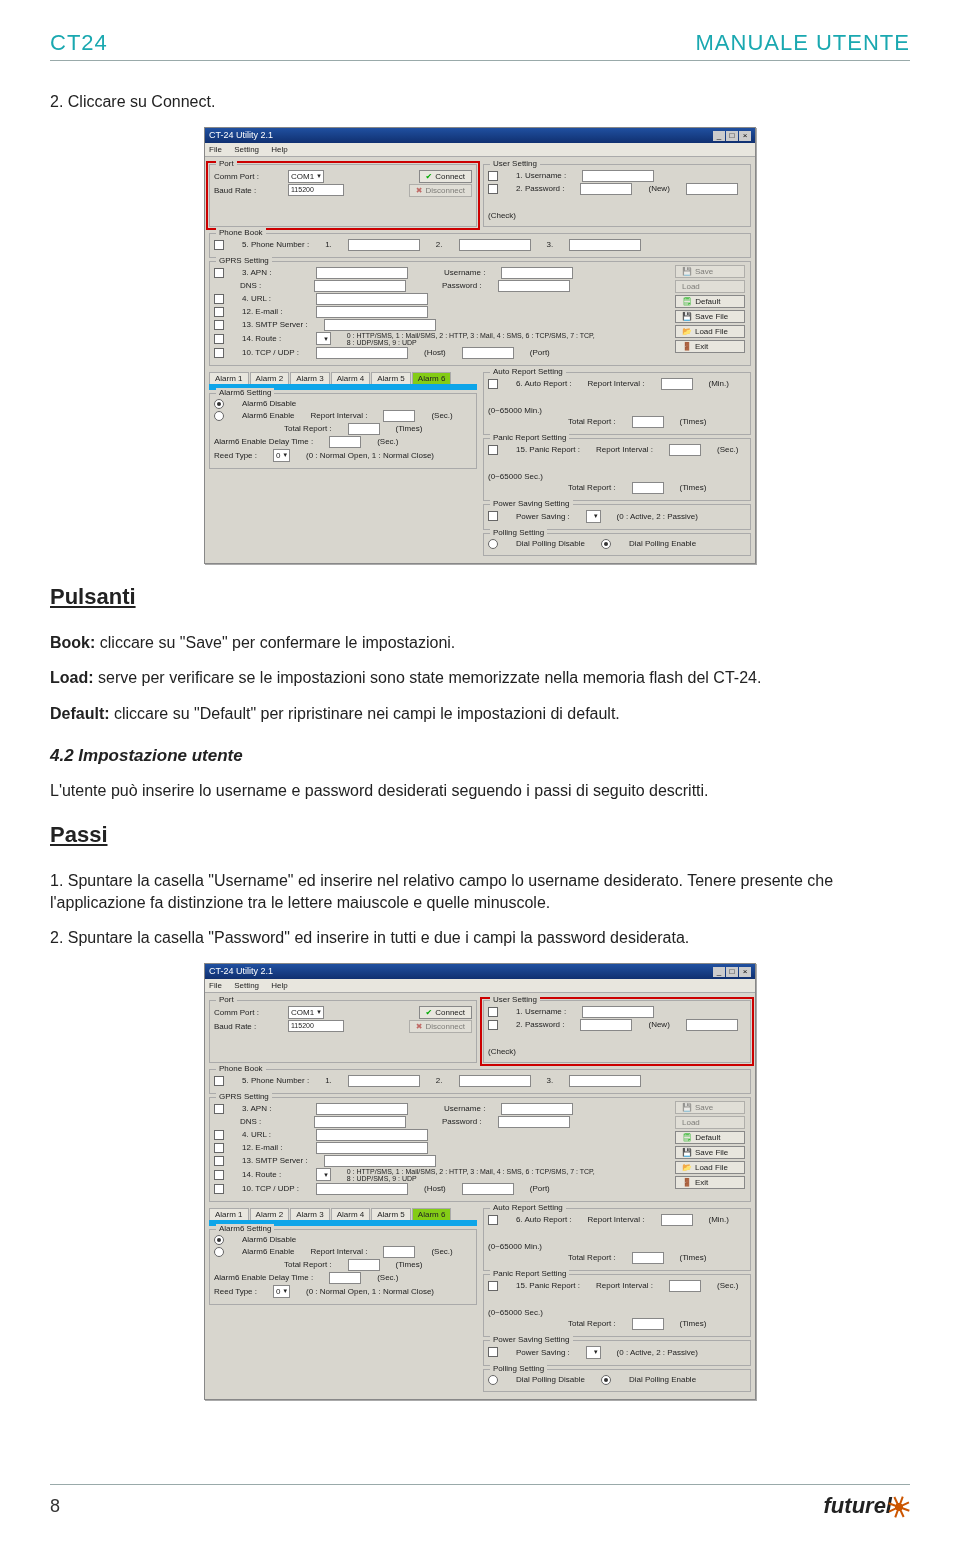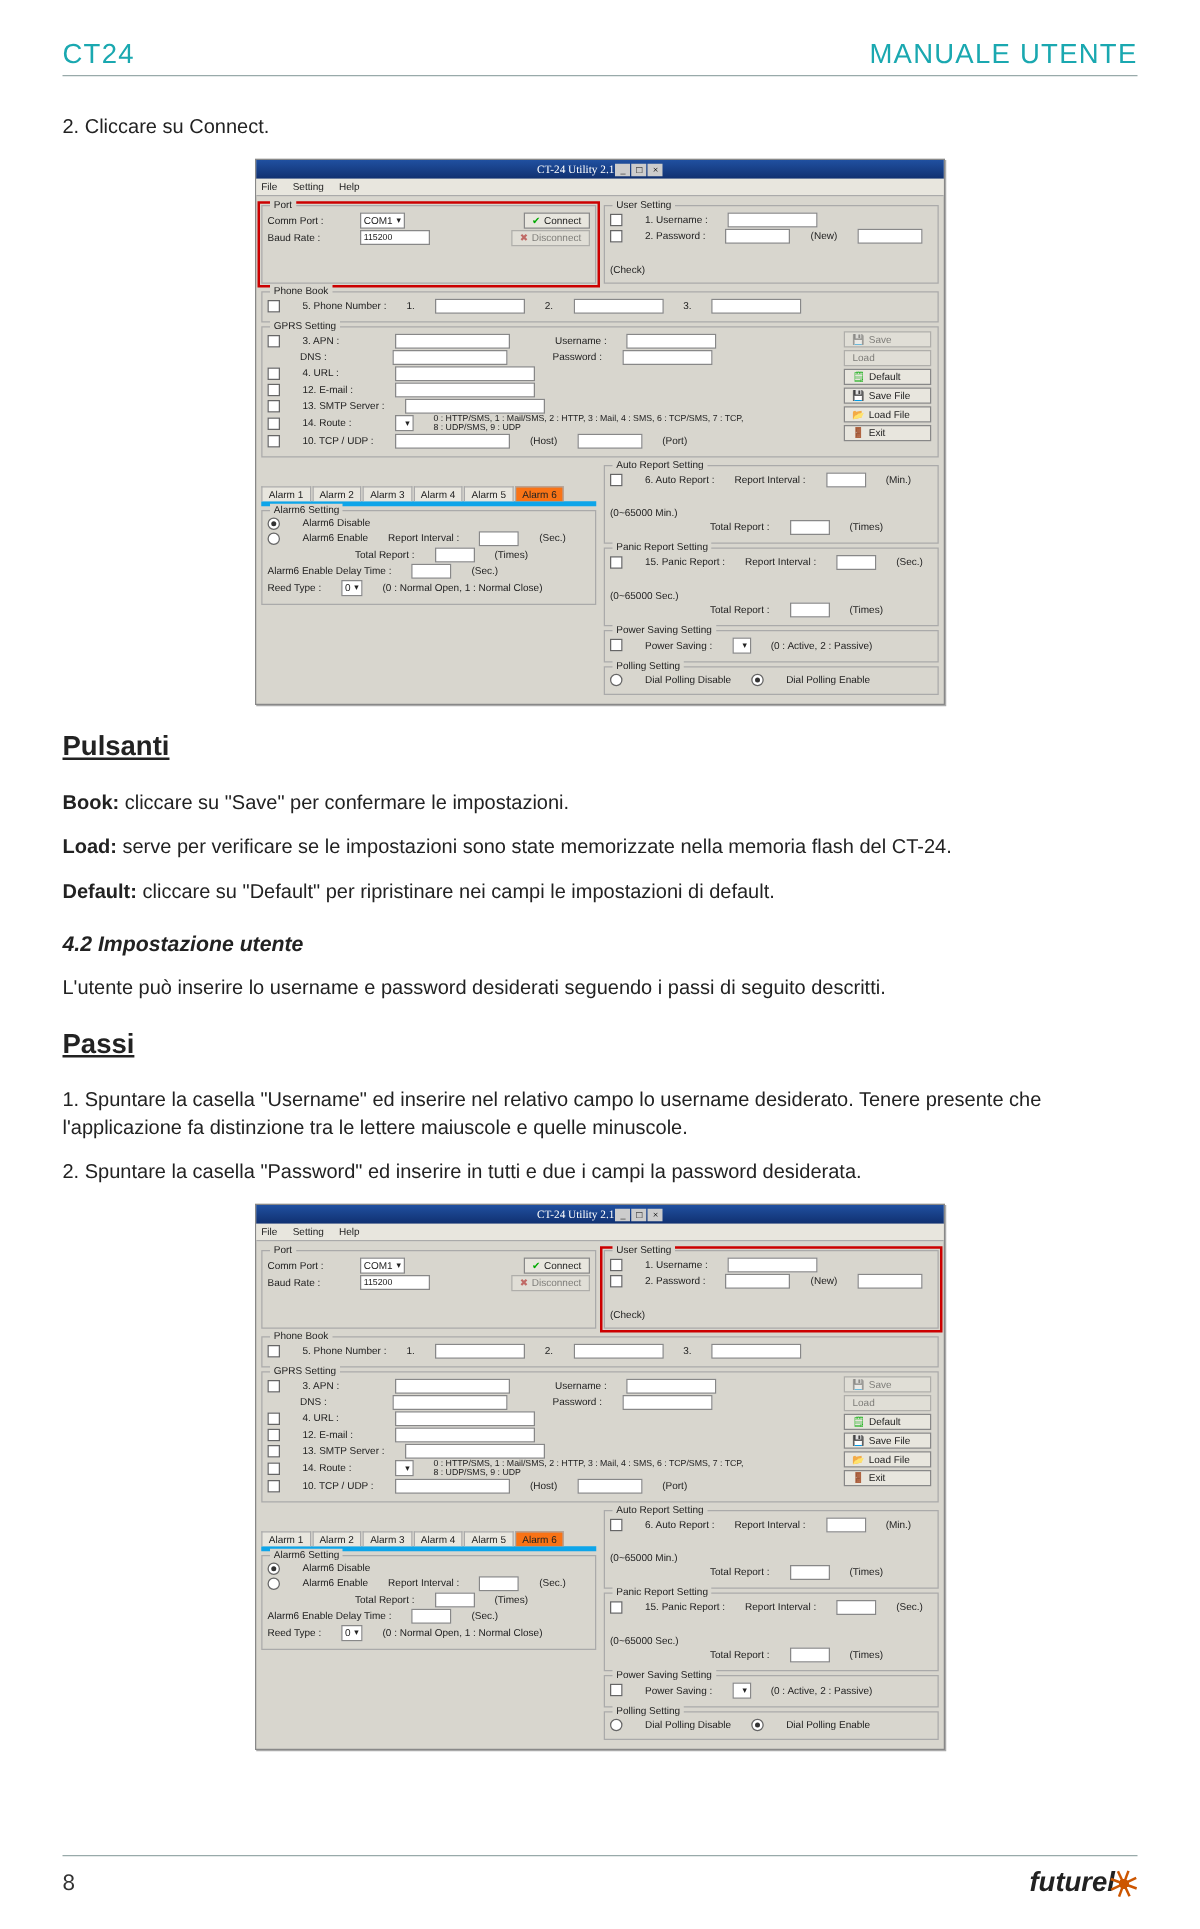--- a/index.html
+++ b/index.html
@@ -56,24 +56,23 @@
     background: #d8d6ce;
     border: 1px solid #888;
     font-size: 8px;
     color: #222;
     box-shadow: 1px 1px 0 #aaa;
   }
   .mock .titlebar {
     background: linear-gradient(#2050a0,#103070);
     color: #fff;
     display: flex;
-    justify-content: center;
+    justify-content: space-between;
     padding: 2px 4px;
     font-size: 9px;
-    font-family: Liberation Serif, serif;
   }
   .mock .titlebar .btns span {
     display:inline-block; width:12px; height:10px; background:#ccc; margin-left:1px; text-align:center; color:#000; line-height:10px; font-size:8px;
   }
   .mock .menubar {
     background:#e8e6de; border-bottom:1px solid #aaa; padding:2px 4px;
   }
   .mock .menubar span { margin-right:10px; }
   .mock .body { padding:4px; }
   .grp {
@@ -89,23 +88,23 @@
   .inp.w30{width:30px;} .inp.w50{width:50px;} .inp.w70{width:70px;} .inp.w90{width:90px;} .inp.w110{width:110px;}
   .sel { background:#fff; border:1px solid #888; height:11px; display:inline-flex; align-items:center; padding:0 2px; }
   .sel::after{content:"▾"; margin-left:3px; font-size:7px;}
   .btnm {
     background:#e8e6de; border:1px solid #888; padding:1px 6px; font-size:8px; display:inline-flex; align-items:center; gap:3px;
   }
   .btnm.block { width:56px; justify-content:flex-start; }
   .ck { display:inline-block; width:8px; height:8px; border:1px solid #666; background:#fff; margin-right:2px; vertical-align:middle;}
   .radio { display:inline-block; width:8px; height:8px; border:1px solid #666; border-radius:50%; background:#fff; margin-right:2px; vertical-align:middle;}
   .radio.on::after{content:""; display:block; width:4px; height:4px; background:#333; border-radius:50%; margin:2px;}
-  .tabs { display:flex; border-bottom:4px solid #0ea5e9; margin-top:20px;}
+  .tabs { display:flex; border-bottom:6px solid #0ea5e9; margin-top:3px;}
   .tabs span { border:1px solid #aaa; border-bottom:none; padding:1px 5px; background:#e8e6de; margin-right:1px; font-size:8px;}
-  .tabs span.active { background:#f97316; }
+  .tabs span.active { background:#84cc16; }
   .sidebtns { position:absolute; right:6px; top:4px; display:flex; flex-direction:column; gap:2px;}
   .flex-between{display:flex; justify-content:space-between; gap:6px;}
   .col{flex:1;}
   .hl-red { outline:2px solid #c00; outline-offset:1px; }
 
   .footer {
     position: absolute;
     bottom: 24px; left:50px; right:50px;
     border-top:1px solid #9aa;
     padding-top:8px;

